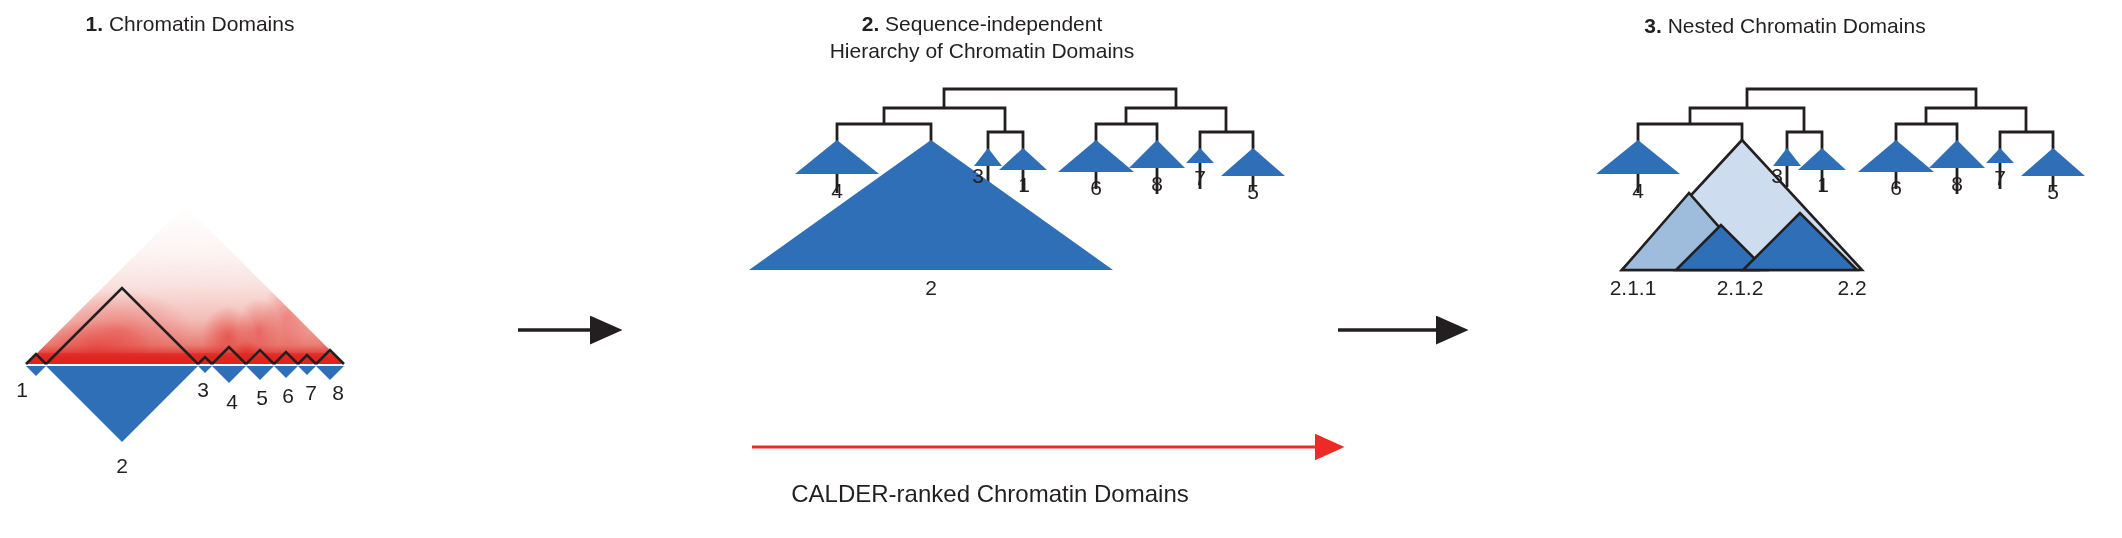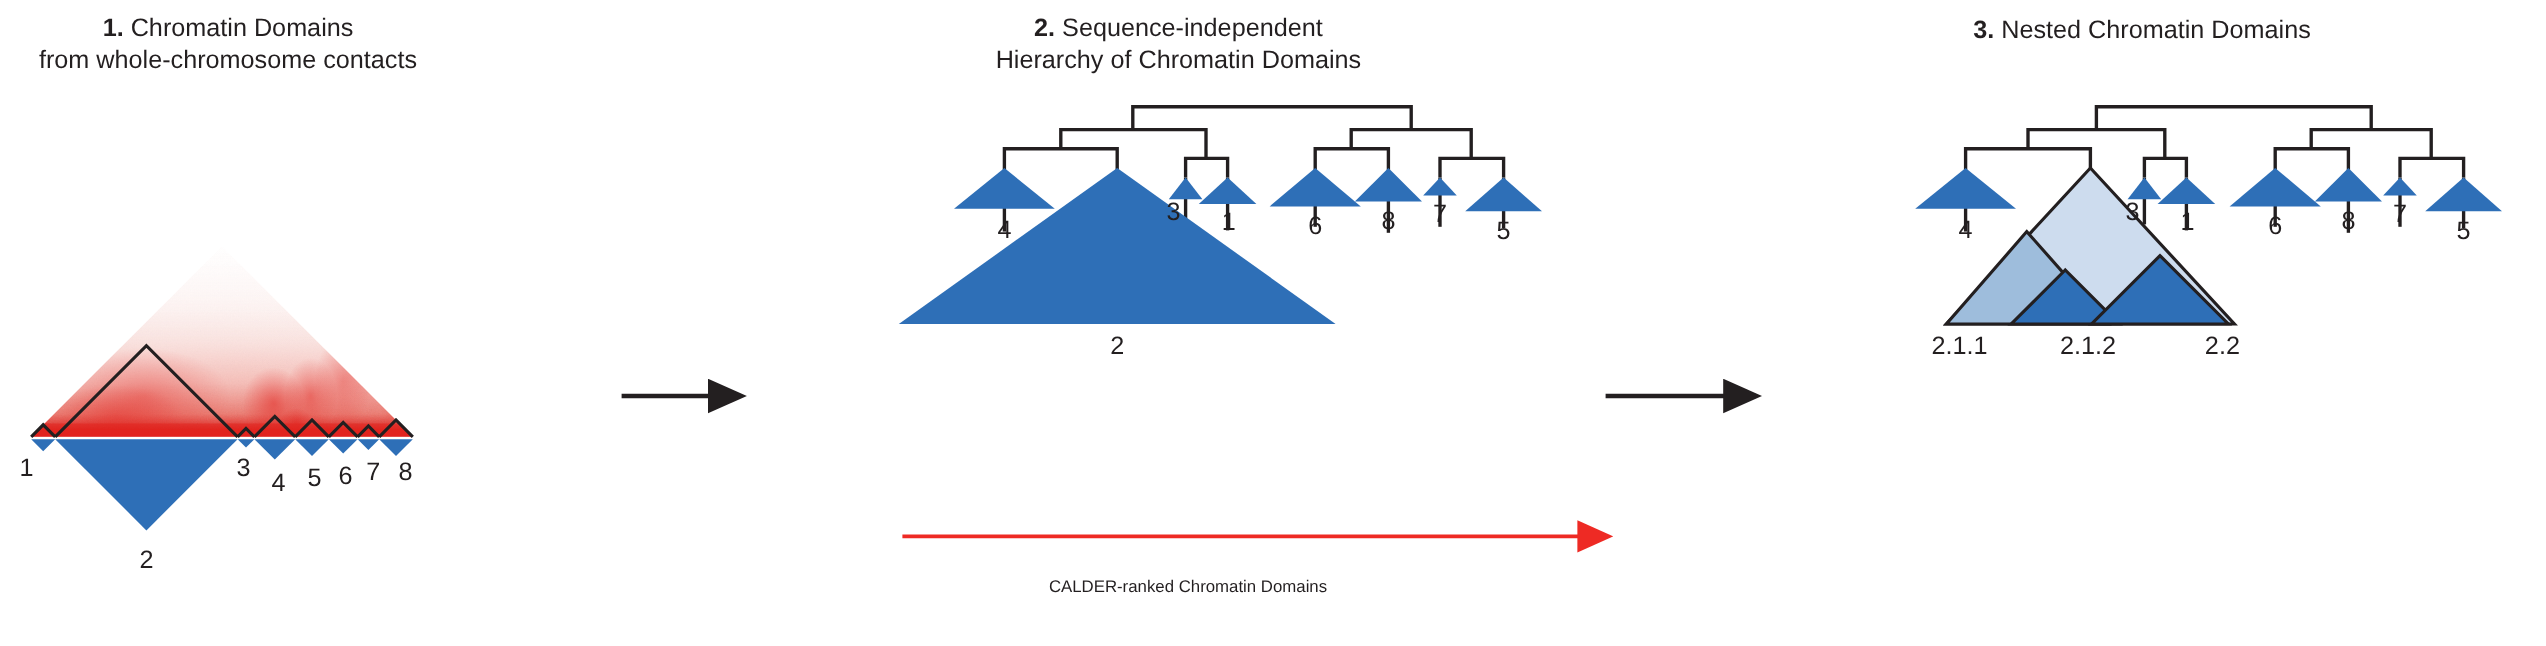--- a/index.html
+++ b/index.html
@@ -36,39 +36,38 @@
   .title-3 { left: 1575px; top: 12px; width: 420px; }
 
   .panel-svg {
     position: absolute;
     top: 0;
     left: 0;
   }
   .caption {
     position: absolute;
     text-align: center;
-    font-size: 14px;
+    font-size: 24px;
     color: #231f20;
     white-space: nowrap;
   }
   .calder-caption {
     left: 700px;
     top: 480px;
     width: 580px;
   }
 </style>
 </head>
 <body>
 
 <div class="figure">
 
   <div class="panel-title title-1">
     <span class="num">1.</span>
     <span>Chromatin Domains</span><br>
-    <span>from whole-chromosome contacts</span>
   </div>
 
   <div class="panel-title title-2">
     <span class="num">2.</span>
     <span>Sequence-independent</span><br>
     <span>Hierarchy of Chromatin Domains</span>
   </div>
 
   <div class="panel-title title-3">
     <span class="num">3.</span>

